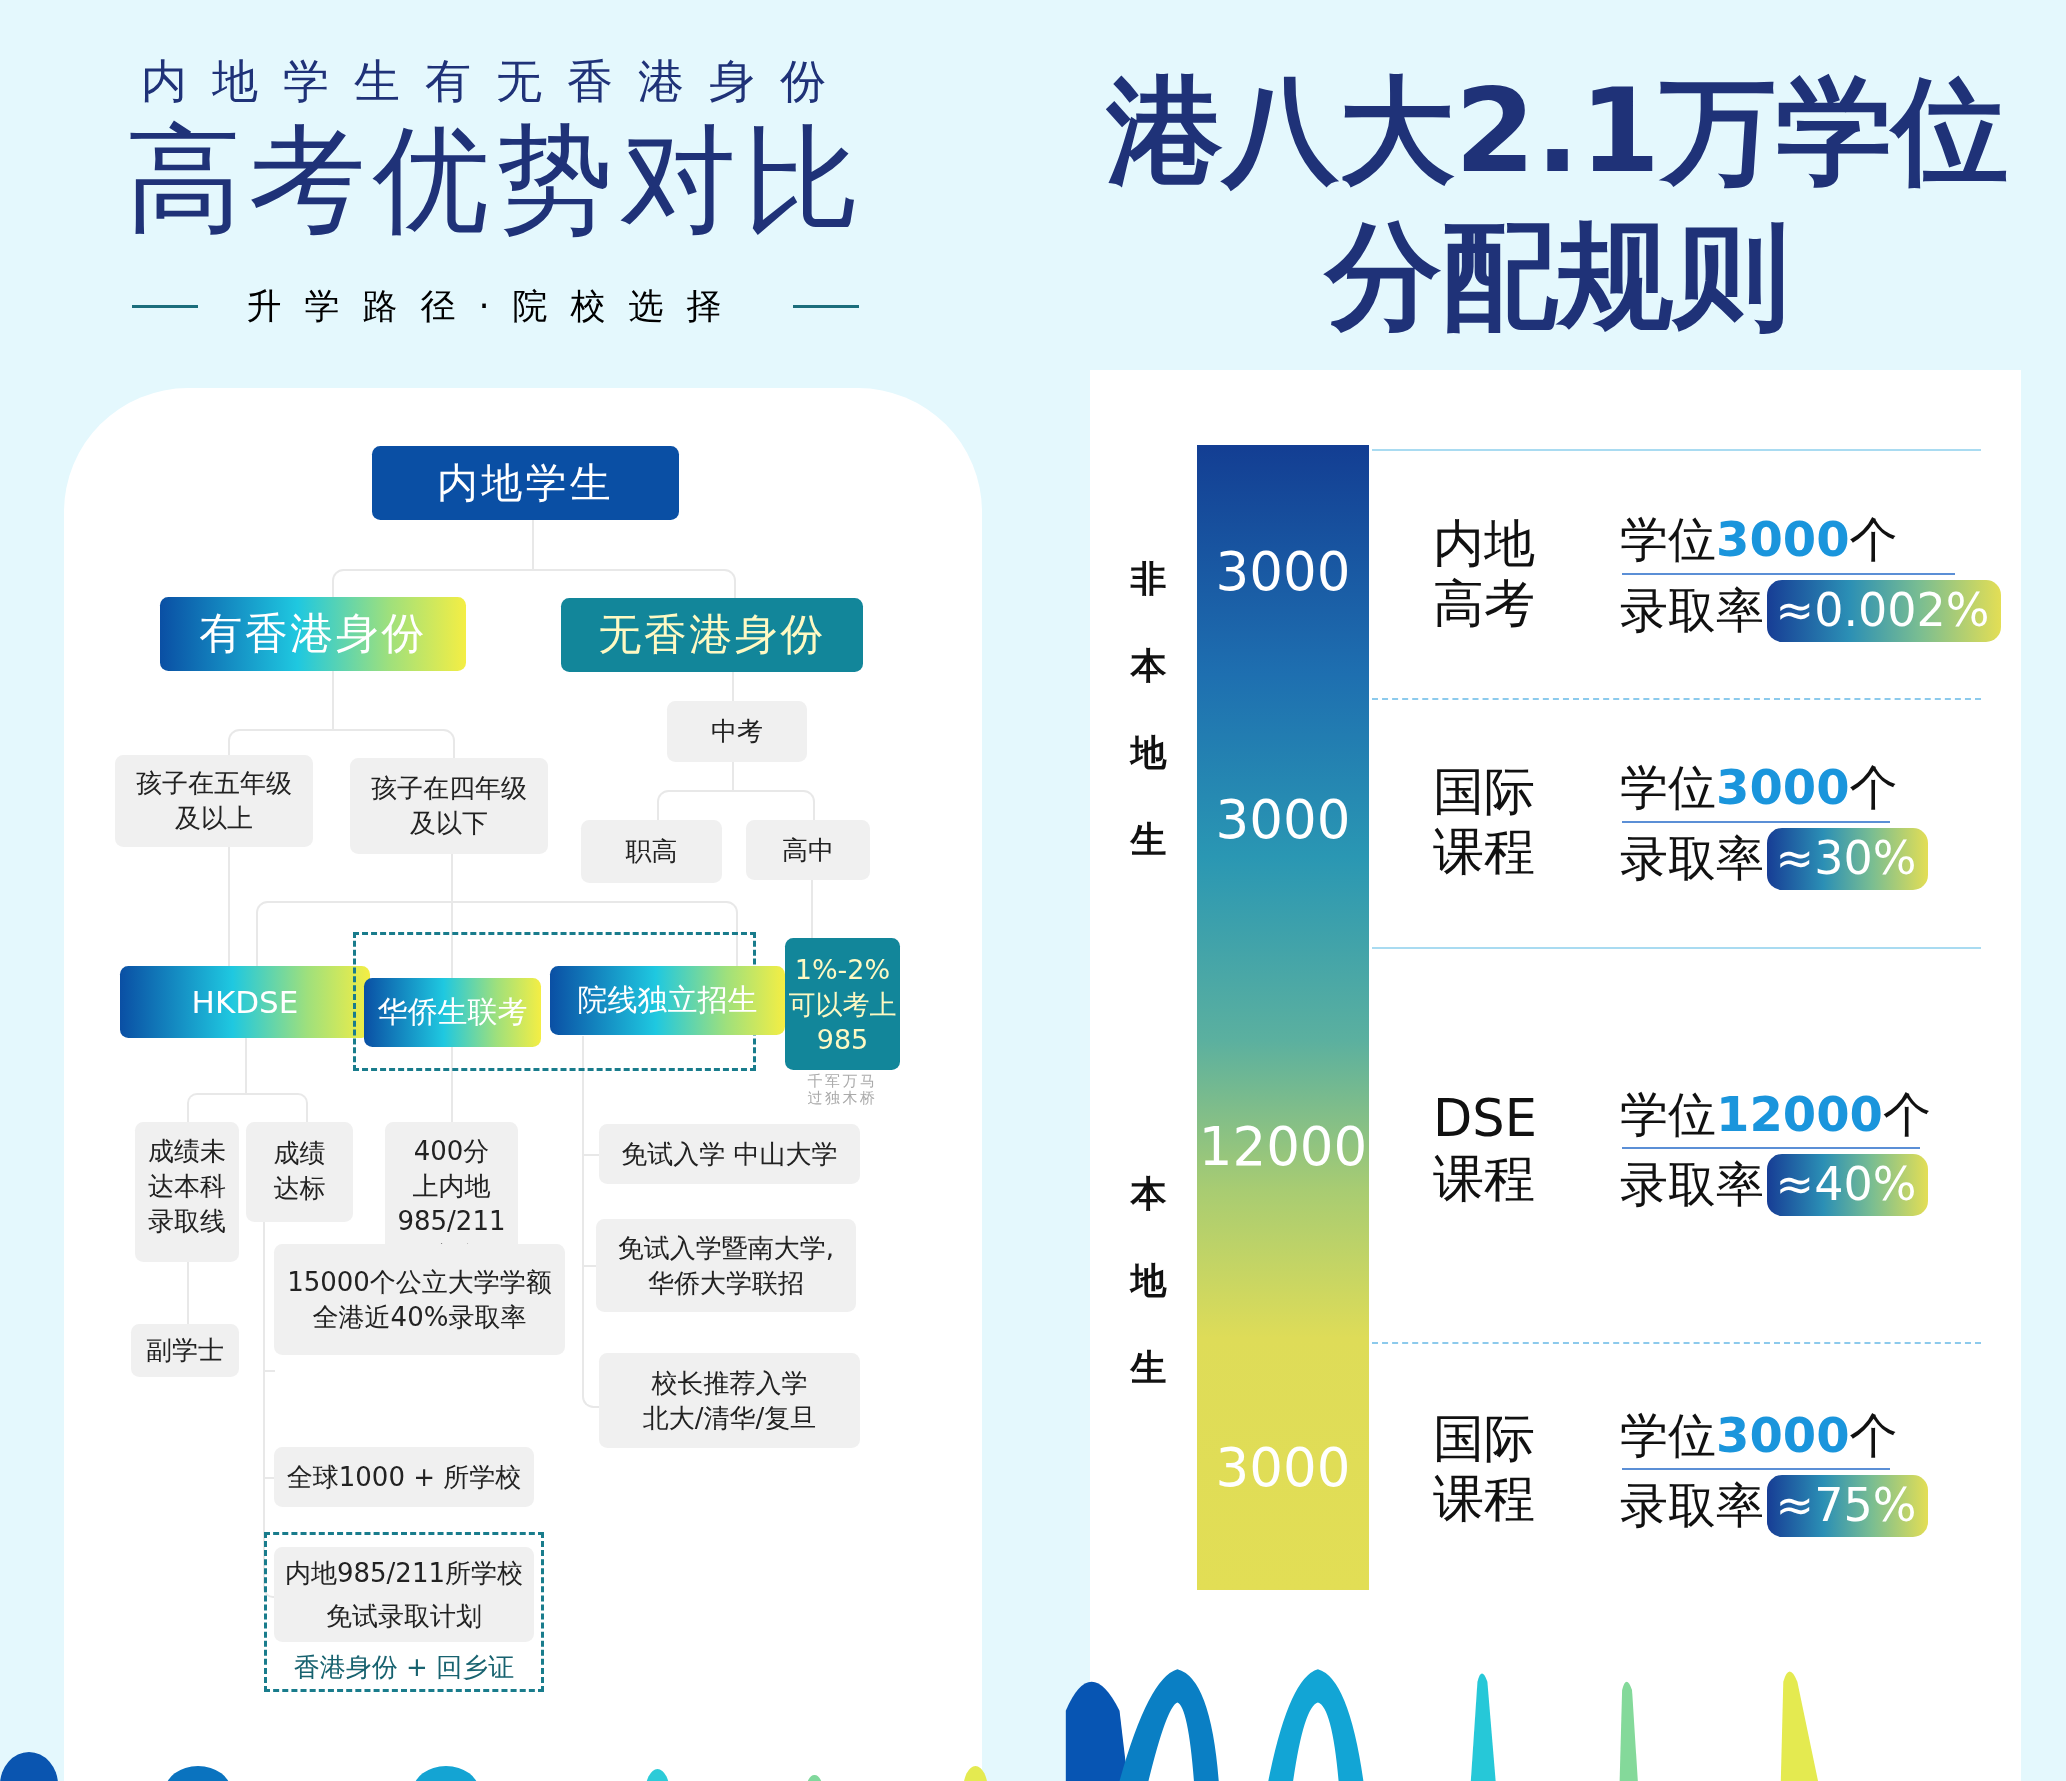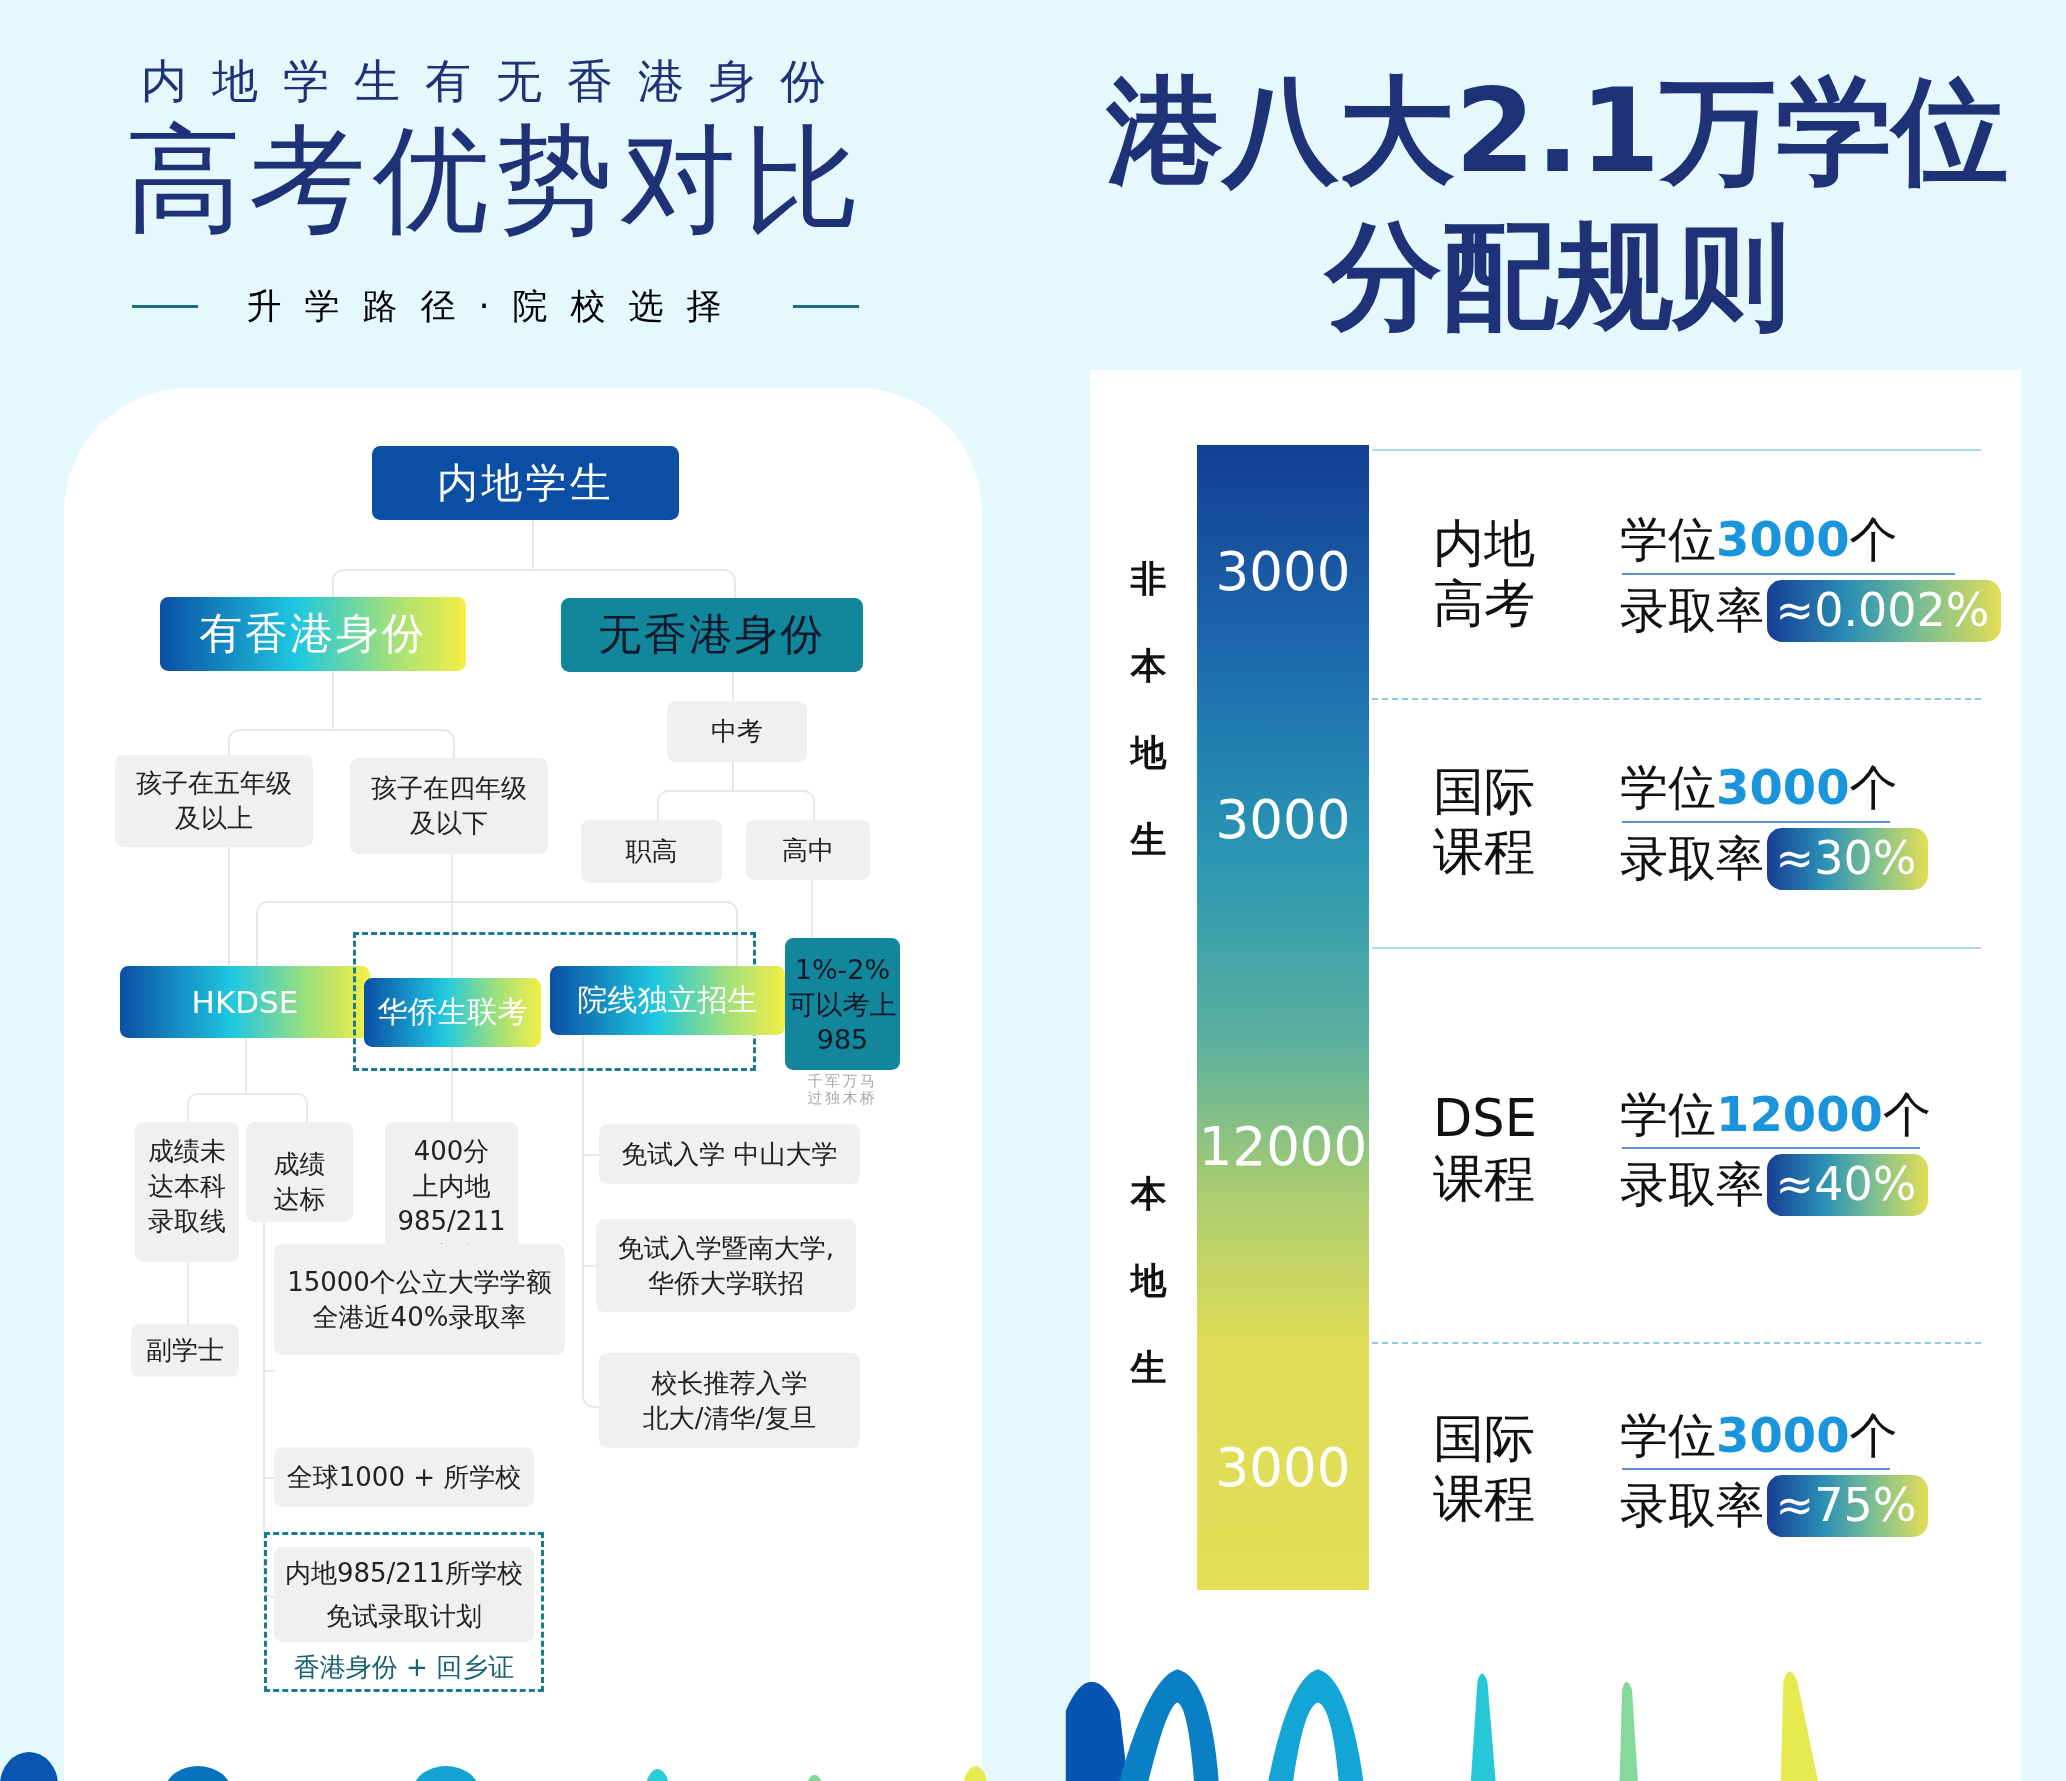--- a/index.html
+++ b/index.html
@@ -37,21 +37,21 @@
     left: 64px; top: 388px; width: 918px; height: 1455px;
     background: #ffffff; border-radius: 124px 124px 0 0;
   }
   .conn { position: absolute; border-color: #e8e8e8; border-style: solid; border-width: 0; }
   .node {
     position: absolute; display: flex; align-items: center; justify-content: center;
     text-align: center; border-radius: 8.3px; box-sizing: border-box;
   }
   .grey { background: #f0f0f0; color: #222; font-size: 26px; line-height: 35px; }
   .blue-solid { background: #0a4fa4; color: #fff; font-size: 41px; letter-spacing: 3.3px; }
-  .teal-solid { background: #12869a; color: #0f172a; }
+  .teal-solid { background: #12869a; color: #fef9c3; }
   .grad { background: linear-gradient(90deg, #0a4fa4 0%, #1fc8e0 45%, #9fe07c 75%, #f4ee44 100%); color: #fff; }
   .dash-box { position: absolute; border: 3.3px dashed #197c8c; box-sizing: border-box; }
 
   
   .right-card { left: 1090px; top: 370px; width: 931px; height: 1411px; background: #ffffff; }
   .bar {
     left: 1197px; top: 445px; width: 172px; height: 1145px;
     background: linear-gradient(180deg, #133e93 0%, #1e6fb0 20%, #2a97b3 36%, #5bb09f 52%, #a8cc72 65%, #dedc58 78%, #e2de55 100%);
   }
   .bar-num { position: absolute; left: 1197px; width: 172px; text-align: center; color: #fff; font-size: 53px; }
@@ -162,21 +162,21 @@
 <div class="abs" style="left:785px;top:1073px;width:115px;text-align:center;font-size:15px;line-height:16.5px;color:#aaa;letter-spacing:2.5px;">
   <div>千军万马</div>
   <div>过独木桥</div>
 </div>
 
 <div class="node grey" style="left:135px;top:1122px;width:104px;height:140px;flex-direction:column;justify-content:flex-start;padding-top:11.6px;">
   <span>成绩未</span>
   <span>达本科</span>
   <span>录取线</span>
 </div>
-<div class="node grey" style="left:246px;top:1122px;width:107px;height:100px;flex-direction:column;justify-content:flex-start;padding-top:25px;">
+<div class="node grey" style="left:246px;top:1122px;width:107px;height:100px;flex-direction:column;justify-content:flex-start;padding-top:14px;">
   <span>成绩</span>
   <span>达标</span>
 </div>
 <div class="node grey" style="left:385px;top:1122px;width:133px;height:174px;flex-direction:column;justify-content:flex-start;padding-top:11.6px;">
   <span>400分</span>
   <span>上内地</span>
   <span>985/211</span>
   <span>院校</span>
 </div>
 <div class="node grey" style="left:599px;top:1124px;width:261px;height:60px;">

